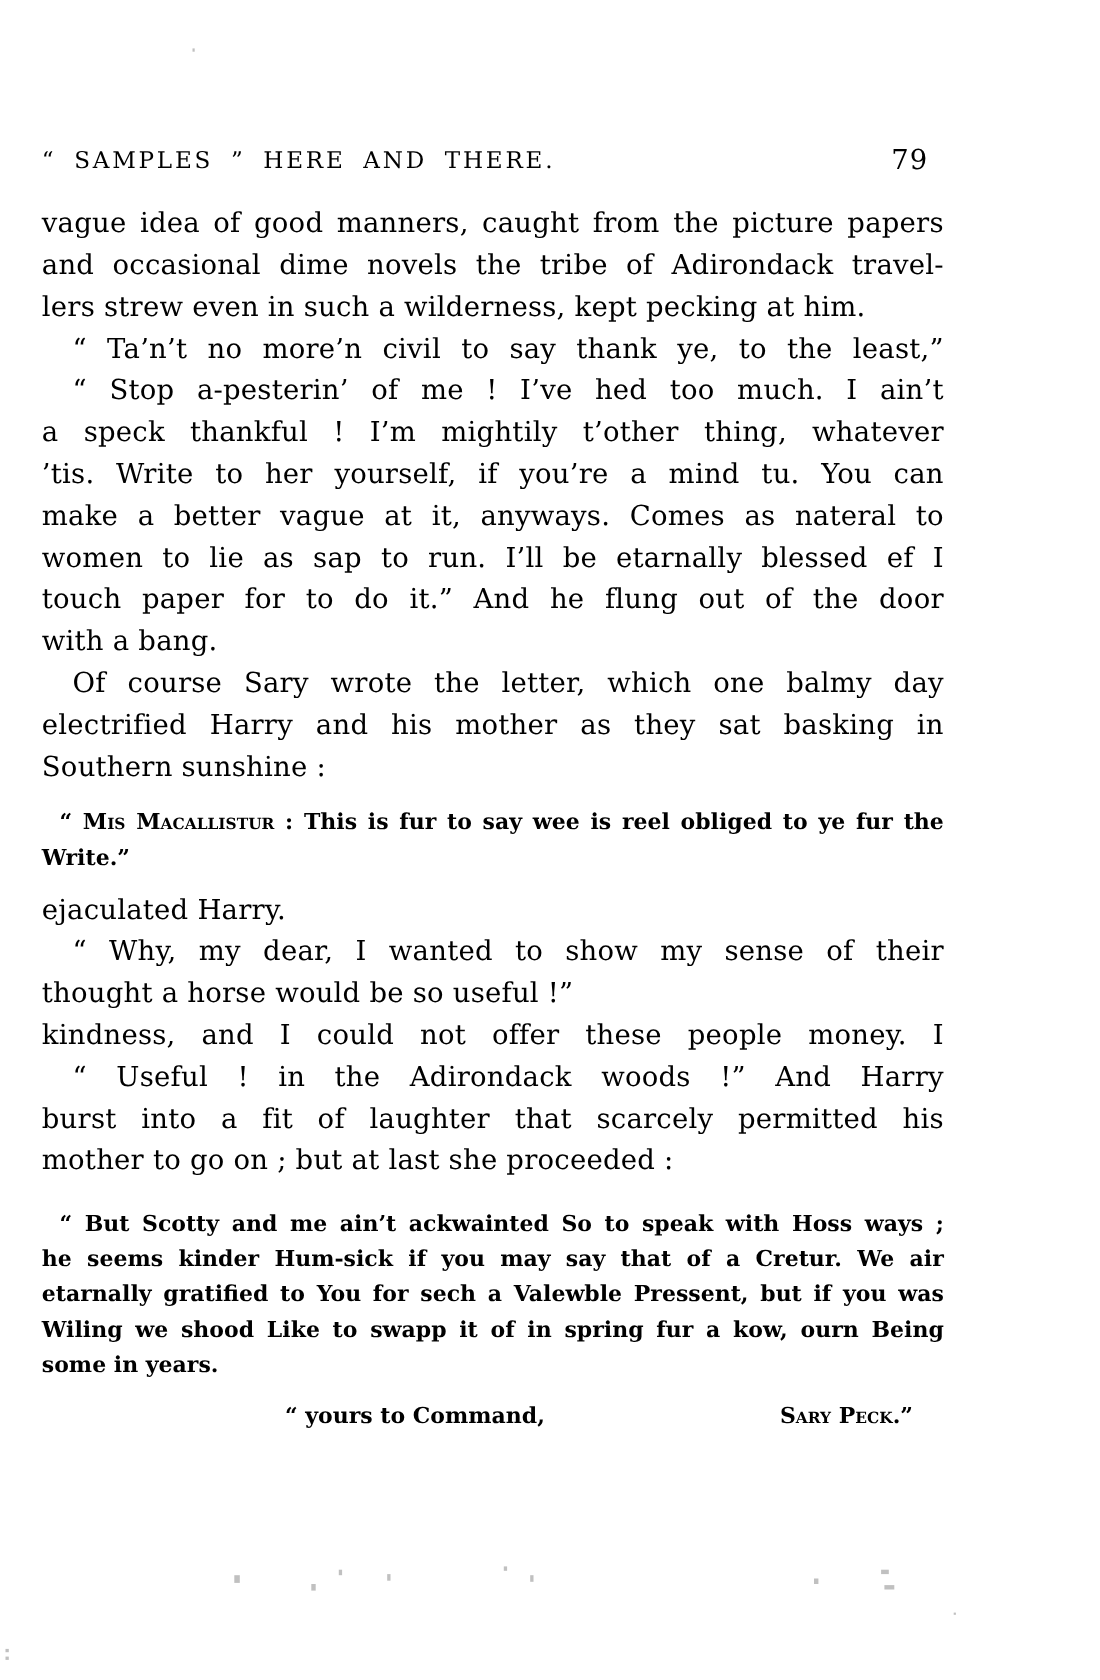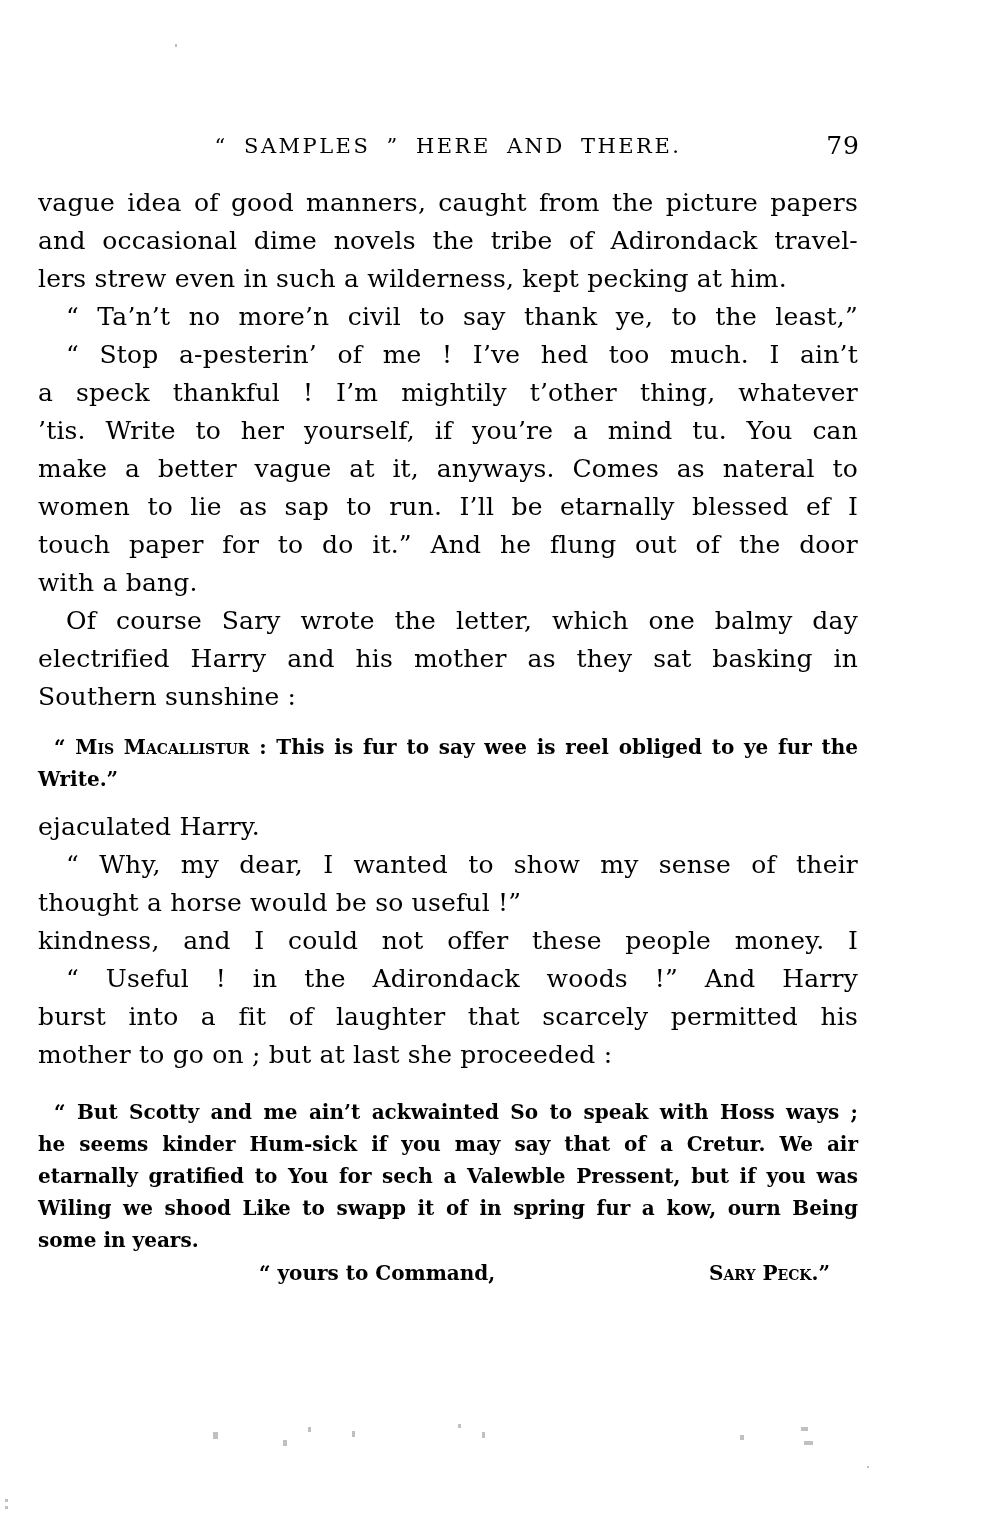--- a/index.html
+++ b/index.html
@@ -1,30 +1,30 @@
 <!DOCTYPE html>
 <html><head>
 <meta charset="utf-8">
 <style>
   html,body{margin:0;padding:0;background:#ffffff;}
   body{width:1000px;height:1527px;position:relative;font-family:"DejaVu Serif",serif;color:#000;}
   .page{position:absolute;inset:0;background:#fff;overflow:hidden;}
-  .header{position:absolute;top:134px;left:38px;width:820px;text-align:center;
+  .header{position:absolute;top:134px;left:38px;width:820px;
           font-size:21px;letter-spacing:2.5px;word-spacing:7px;white-space:nowrap;}
-  .page-number{position:absolute;top:131px;right:140px;font-size:25px;letter-spacing:1px;}
+  .page-number{position:absolute;top:131px;right:156px;font-size:25px;letter-spacing:1px;}
   .content{position:absolute;top:184px;left:38px;width:820px;}
   .para{font-size:25px;line-height:38px;letter-spacing:.2px;}
   .ln{text-align:justify;text-align-last:justify;}
   .ln.last{text-align-last:left;}
   .para .ln.indent{text-indent:28px;}
   .letter{font-size:20px;line-height:32px;font-weight:bold;margin:15px 0 13px 0;}
   .letter .ln.indent{text-indent:16px;}
   .sc{font-variant:small-caps;}
   .signature{display:flex;font-size:20px;line-height:34px;font-weight:bold;
-             padding-left:221px;margin-top:0;}
+             padding-left:221px;margin-top:14px;}
   .sig-name{margin-left:auto;margin-right:28px;}
   .speck{position:absolute;background:#8d8d8d;opacity:.55;}
   .sp1{left:213px;top:1432px;width:5px;height:7px;}
   .sp2{left:283px;top:1440px;width:4px;height:6px;}
   .sp3{left:308px;top:1427px;width:3px;height:5px;}
   .sp4{left:352px;top:1431px;width:3px;height:6px;}
   .sp5{left:458px;top:1424px;width:3px;height:4px;}
   .sp6{left:482px;top:1432px;width:3px;height:6px;}
   .sp7{left:740px;top:1435px;width:4px;height:5px;}
   .sp8{left:801px;top:1427px;width:7px;height:4px;}

